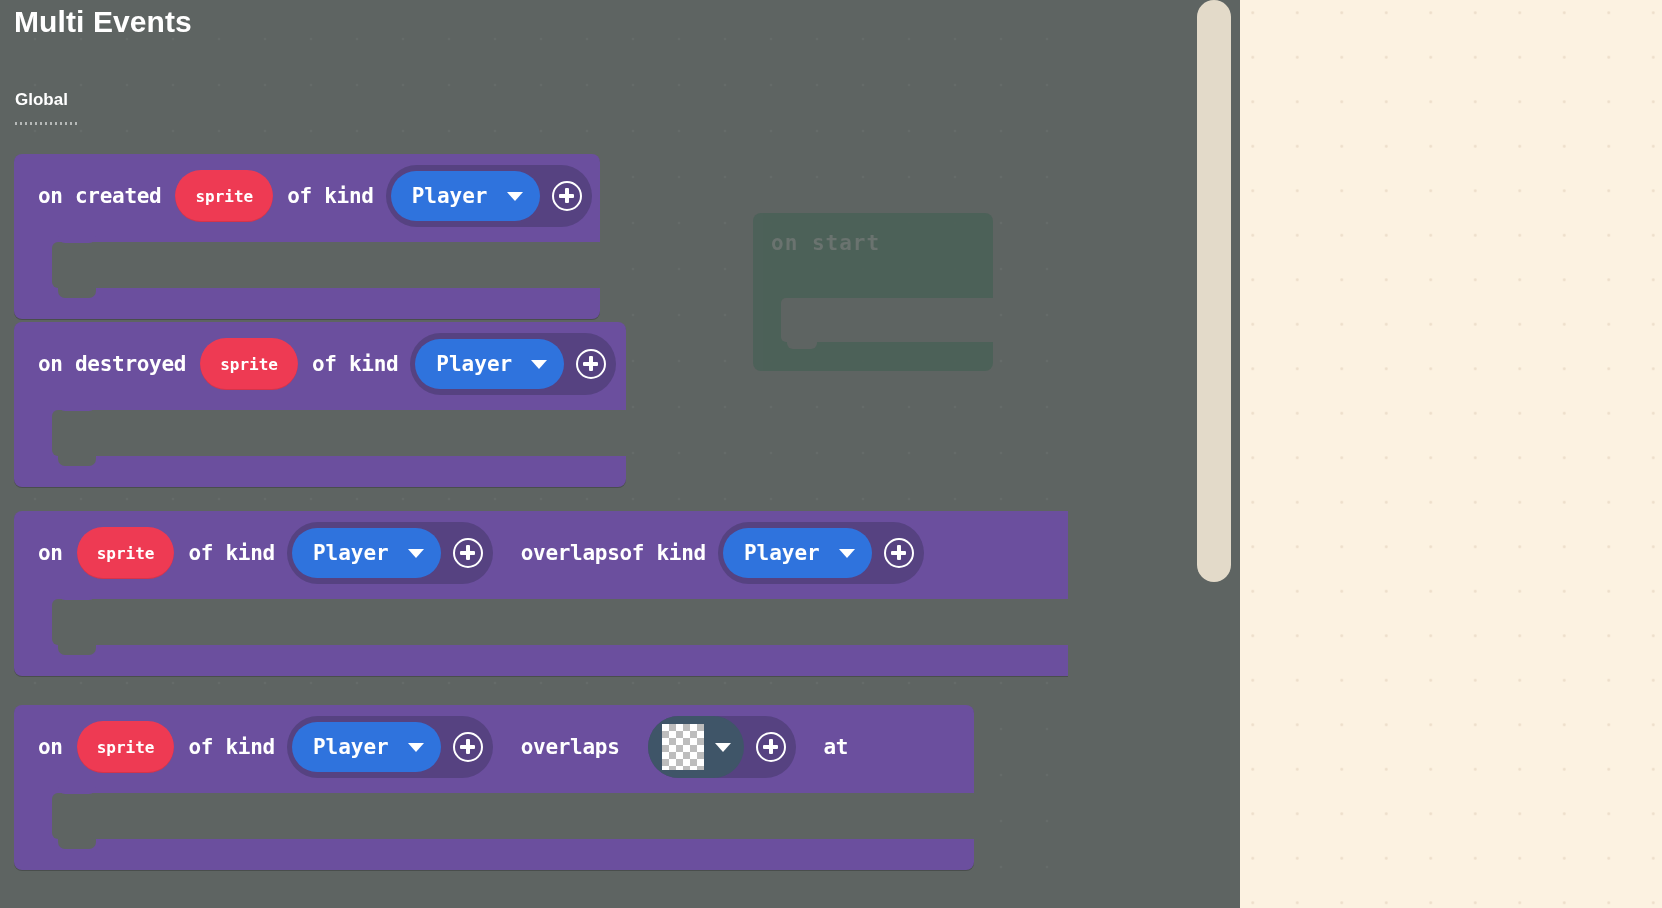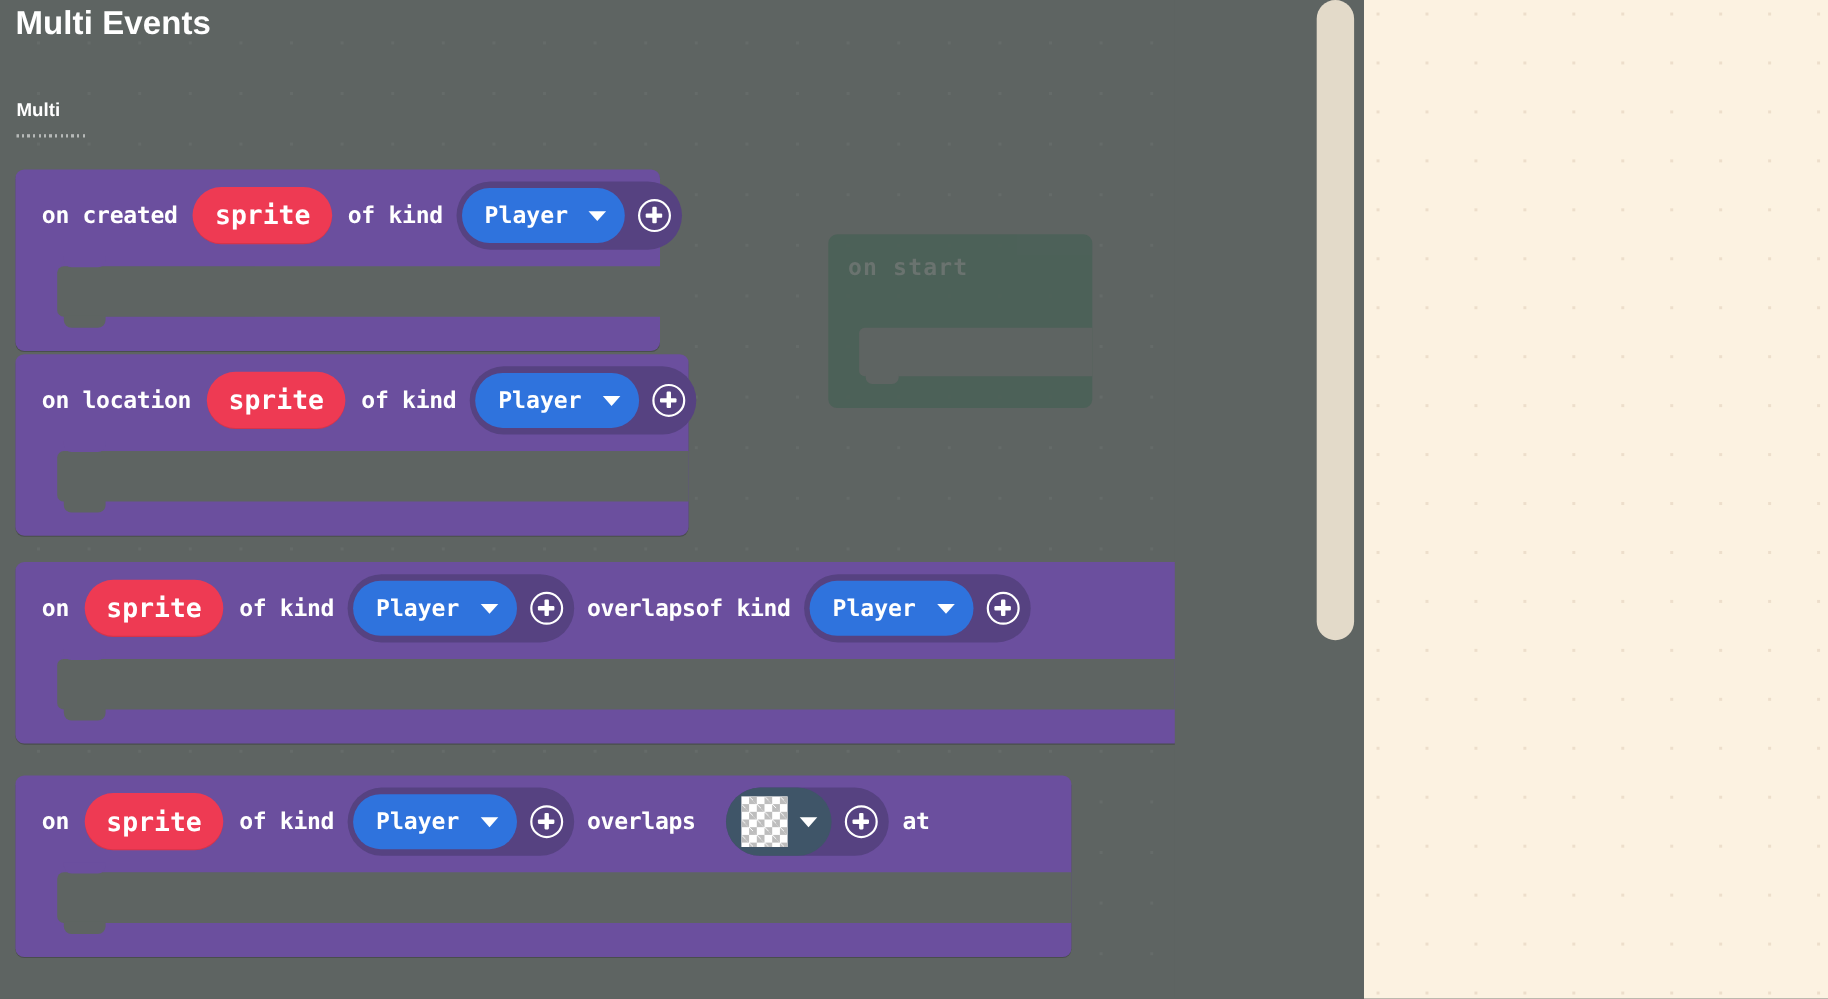--- a/index.html
+++ b/index.html
@@ -127,35 +127,35 @@
   
   .kw {
     font-family: "DejaVu Sans Mono", monospace;
     font-size: 21px;
     font-weight: 700;
     color: #ffffff;
     white-space: nowrap;
     letter-spacing: -0.3px;
     text-align: center;
   }
-  .kw.sp-l { }
+  .kw.sp-l { margin-left: 16px; }
   .kw.sp-r { margin-right: 16px; }
 
   
   .var-pill {
     display: inline-flex;
     align-items: center;
     justify-content: center;
     height: 52px;
     padding: 0 20px;
     margin: 0 14px;
     background: #ee3a53;
     border-radius: 26px;
     font-family: "DejaVu Sans Mono", monospace;
-    font-size: 24px;
+    font-size: 16px;
     font-weight: 700;
     color: #ffffff;
     white-space: nowrap;
     box-shadow: inset 0 -1px 0 rgba(0,0,0,0.10);
   }
 
   
   .field-group {
     display: inline-flex;
     align-items: center;
@@ -254,21 +254,21 @@
     background-size: 44.5px 44.5px;
     background-position: 35px 35px;
   }
 </style>
 </head>
 <body>
 
 <div id="workspace">
 
   <div id="ws-title">Multi Events</div>
-  <div id="global-label">Multi</div>
+  <div id="global-label">Global</div>
   <div id="global-underline"></div>
 
   <div id="ghost-onstart">
     <div class="ghost-label">on start</div>
     <div class="ghost-slot"></div>
     <div class="ghost-notch"></div>
   </div>
 
   <div class="block" style="left:14px; top:154px; width:586px; height:165px;">
     <div class="block-body">
@@ -284,21 +284,21 @@
           <span class="plus-icon"></span>
         </span>
       </div>
       <div class="block-slot" style="top:88px; width:548px;"></div>
     </div>
   </div>
 
   <div class="block" style="left:14px; top:322px; width:612px; height:165px;">
     <div class="block-body">
       <div class="block-header">
-        <span class="kw">on location</span>
+        <span class="kw">on destroyed</span>
         <span class="var-pill">sprite</span>
         <span class="kw">of kind</span>
         <span class="field-group">
           <span class="dropdown">
             <span>Player</span>
             <span class="caret"></span>
           </span>
           <span class="plus-icon"></span>
         </span>
       </div>

